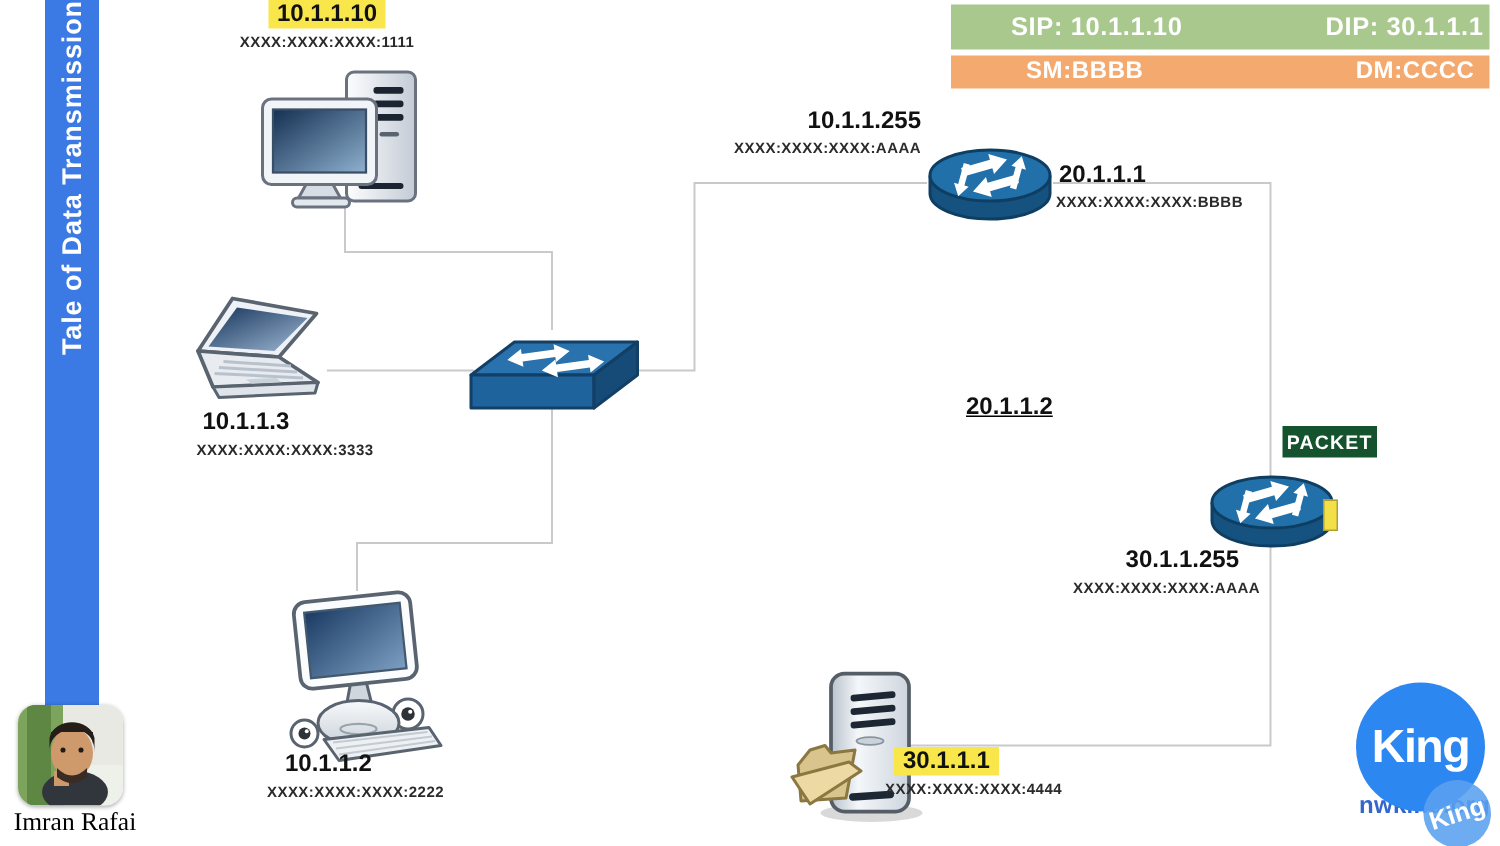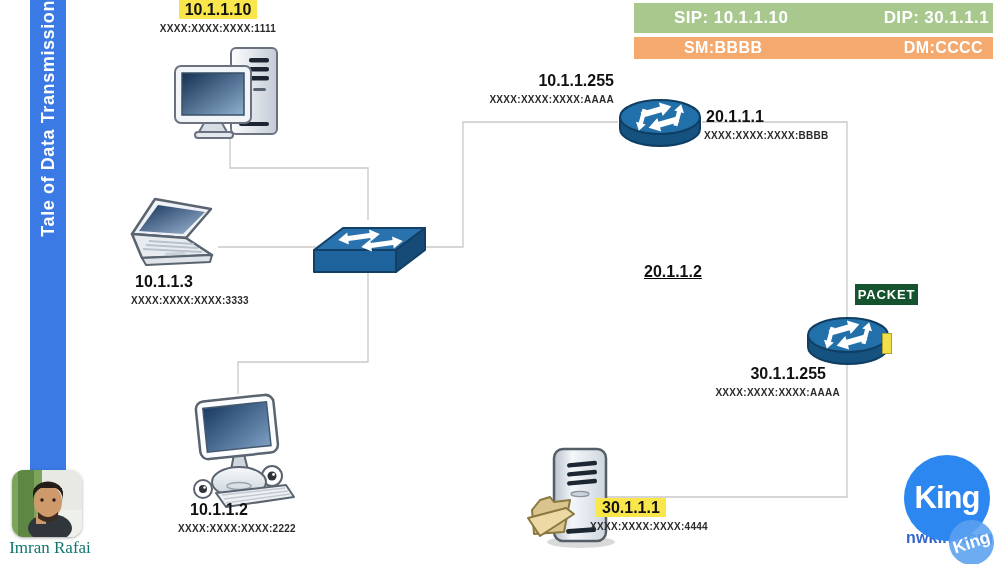--- a/index.html
+++ b/index.html
@@ -10,21 +10,21 @@
   
   .vbar{left:30px;top:0;width:36px;height:478px;background:#3b7ae4;display:flex;
         justify-content:center;}
   .vbar span{writing-mode:vertical-rl;transform:rotate(180deg);color:#fff;font-weight:bold;
         font-size:18px;letter-spacing:.6px;margin-bottom:auto;padding-top:10px;}
 
   
   .photo{left:12px;top:470px;width:70px;height:67px;border-radius:12px;overflow:hidden;
          box-shadow:0 1px 3px rgba(0,0,0,.35);}
   .author{left:0;top:538px;width:100px;text-align:center;font-family:"Liberation Serif", serif;
-          font-size:17px;color:#0f766e;}
+          font-size:17px;color:#000000;}
 
   
   .hrow{left:634px;width:359px;display:flex;justify-content:space-between;align-items:center;
         color:#fff;font-weight:bold;}
   .hrow.green{top:3px;height:30px;background:#a8c88e;font-size:17px;padding:0 4px 0 40px;box-sizing:border-box;letter-spacing:.4px;}
   .hrow.orange{top:37px;height:22px;background:#f4a96f;font-size:16px;padding:0 10px 0 50px;box-sizing:border-box;letter-spacing:.4px;}
 
   
   .addr{line-height:20px;white-space:nowrap;}
   .addr .ip{font-size:16px;font-weight:bold;color:#111;}

